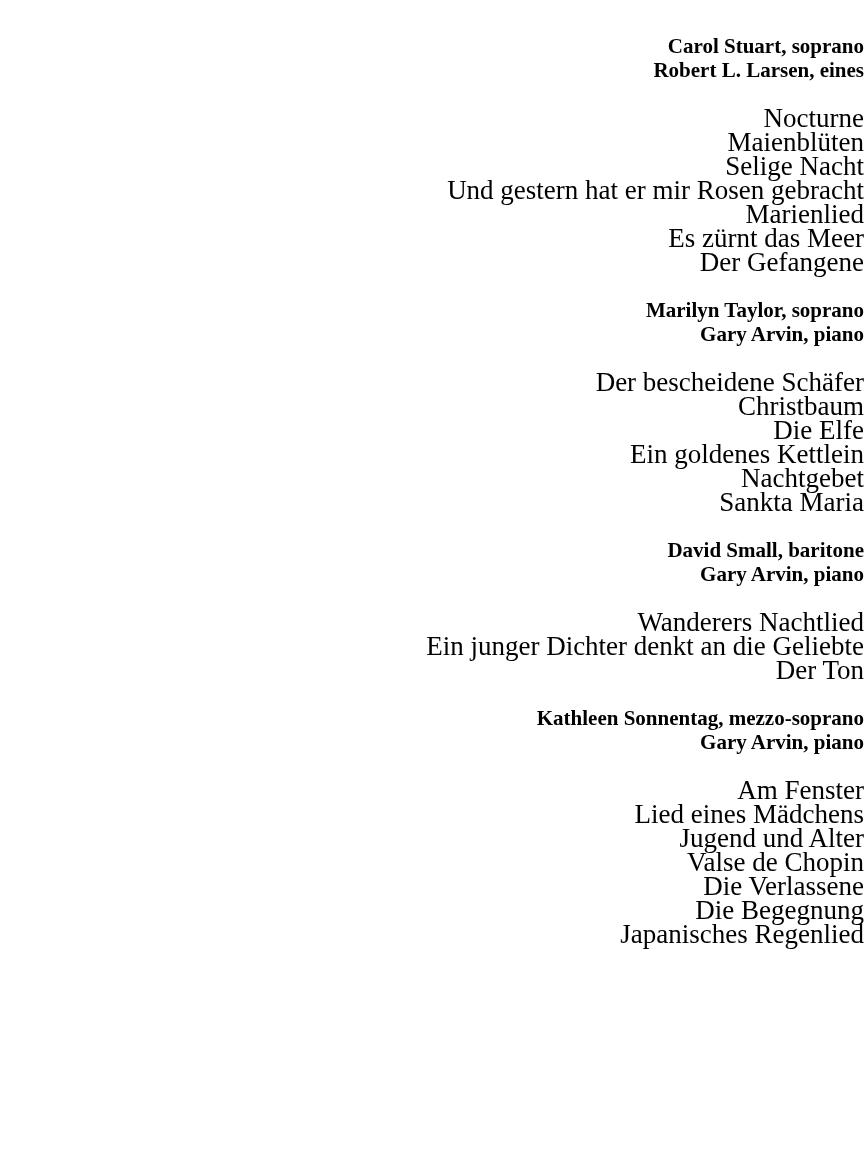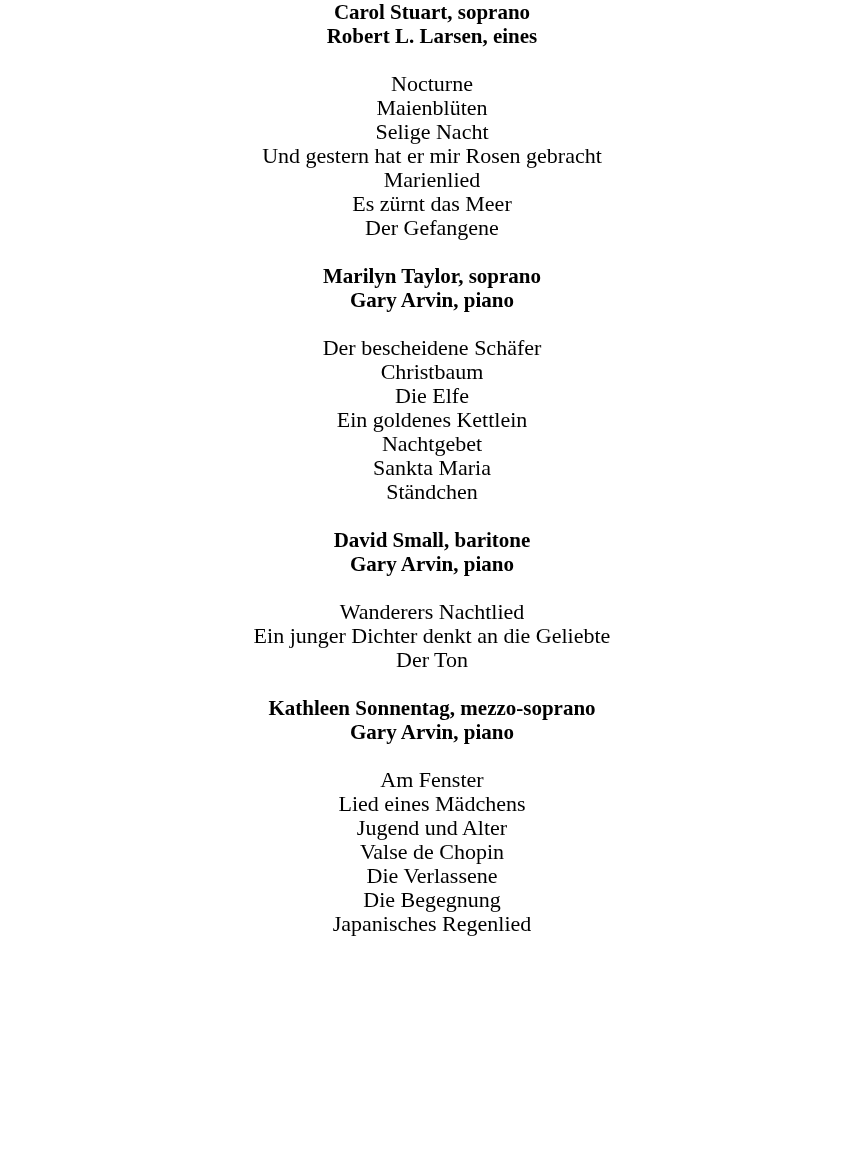--- a/index.html
+++ b/index.html
@@ -10,36 +10,37 @@
     body {
       width: 864px;
       height: 1152px;
       overflow: hidden;
       font-family: "Liberation Serif", "DejaVu Serif", serif;
       color: #000000;
     }
     .page {
       position: relative;
       width: 864px;
-      text-align: center;
+      padding-top: 34px;
+      text-align: right;
     }
     .block {
       margin: 0;
     }
     .performers {
       font-weight: bold;
       font-size: 21px;
       line-height: 24px;
       margin-bottom: 24px;
     }
     .performers div {
       height: 24px;
     }
     .songs {
-      font-size: 22px;
+      font-size: 27px;
       line-height: 24px;
       margin-bottom: 24px;
       margin-top: 8px;
     }
     .songs div {
       height: 24px;
     }
   </style>
 </head>
 <body>
@@ -67,21 +68,20 @@
       <div>Marilyn Taylor, soprano</div>
       <div>Gary Arvin, piano</div>
     </div>
     <div class="songs">
       <div>Der bescheidene Schäfer</div>
       <div>Christbaum</div>
       <div>Die Elfe</div>
       <div>Ein goldenes Kettlein</div>
       <div>Nachtgebet</div>
       <div>Sankta Maria</div>
-      <div>Ständchen</div>
     </div>
   </section>
 
   <section class="block">
     <div class="performers">
       <div>David Small, baritone</div>
       <div>Gary Arvin, piano</div>
     </div>
     <div class="songs">
       <div>Wanderers Nachtlied</div>

